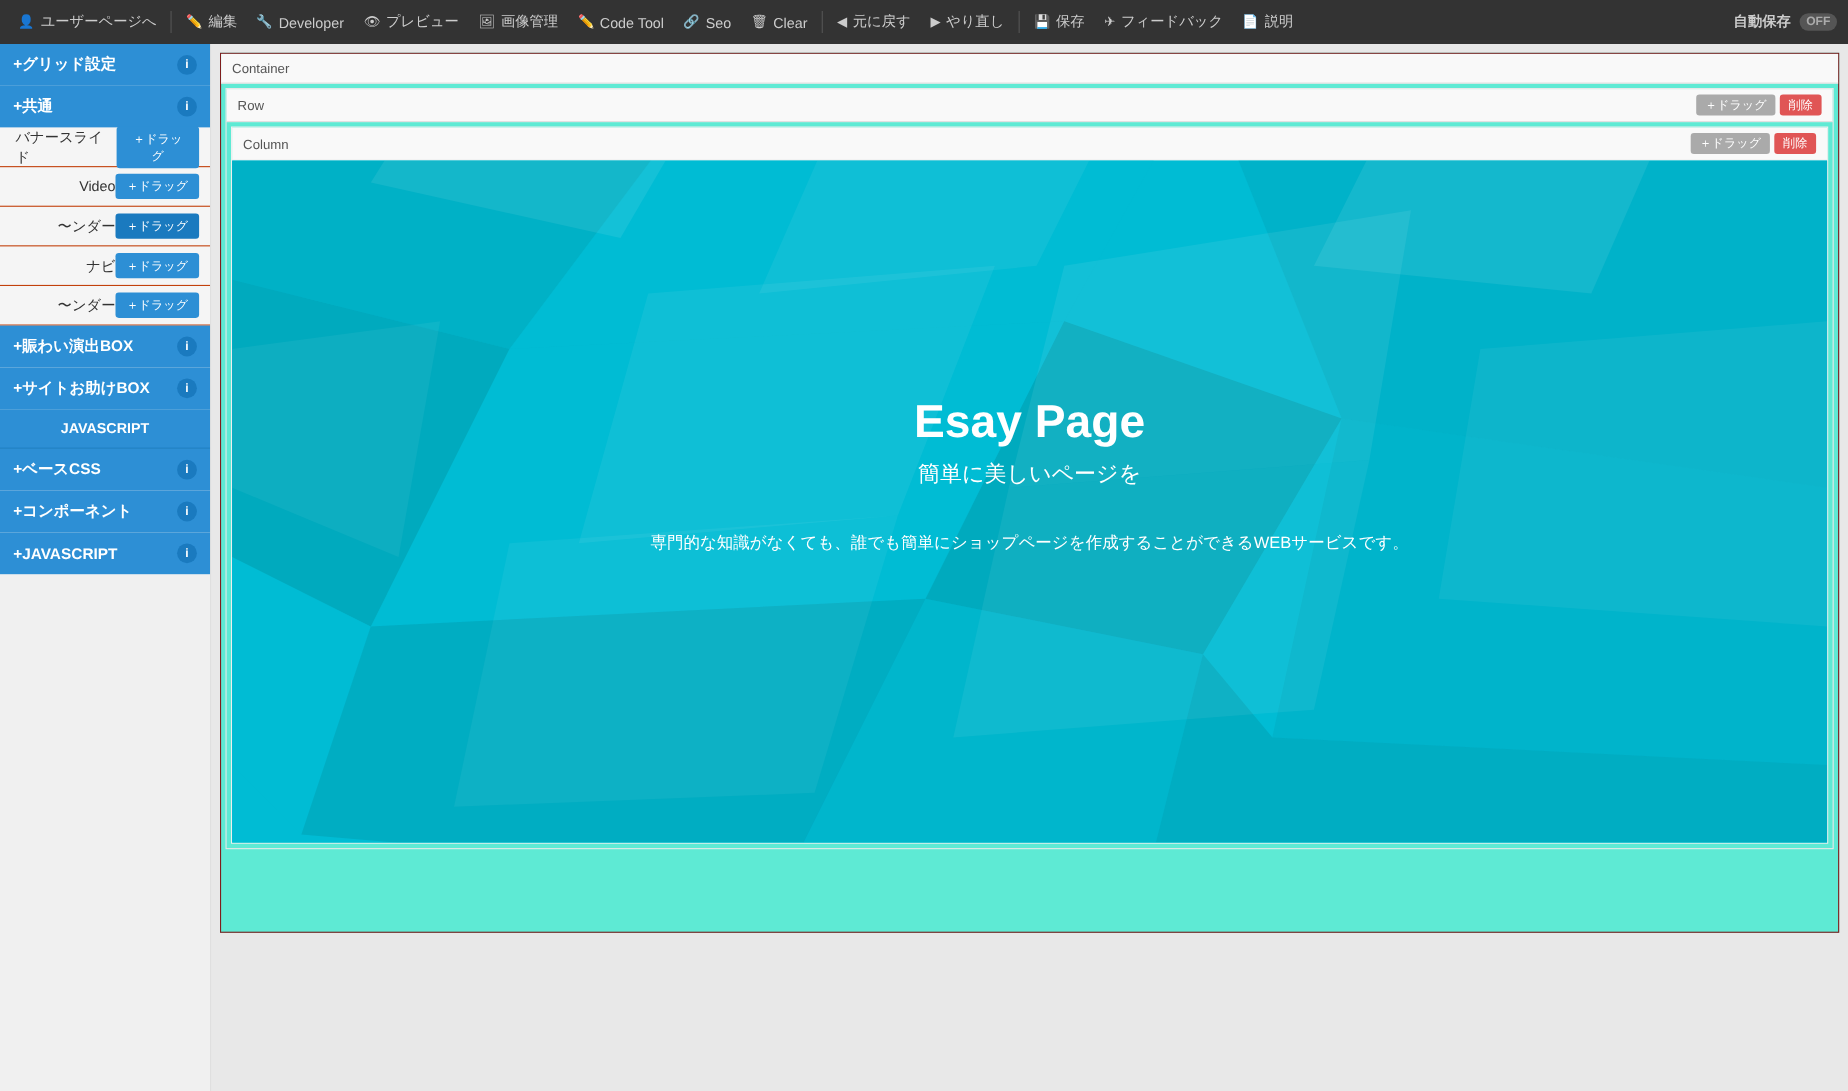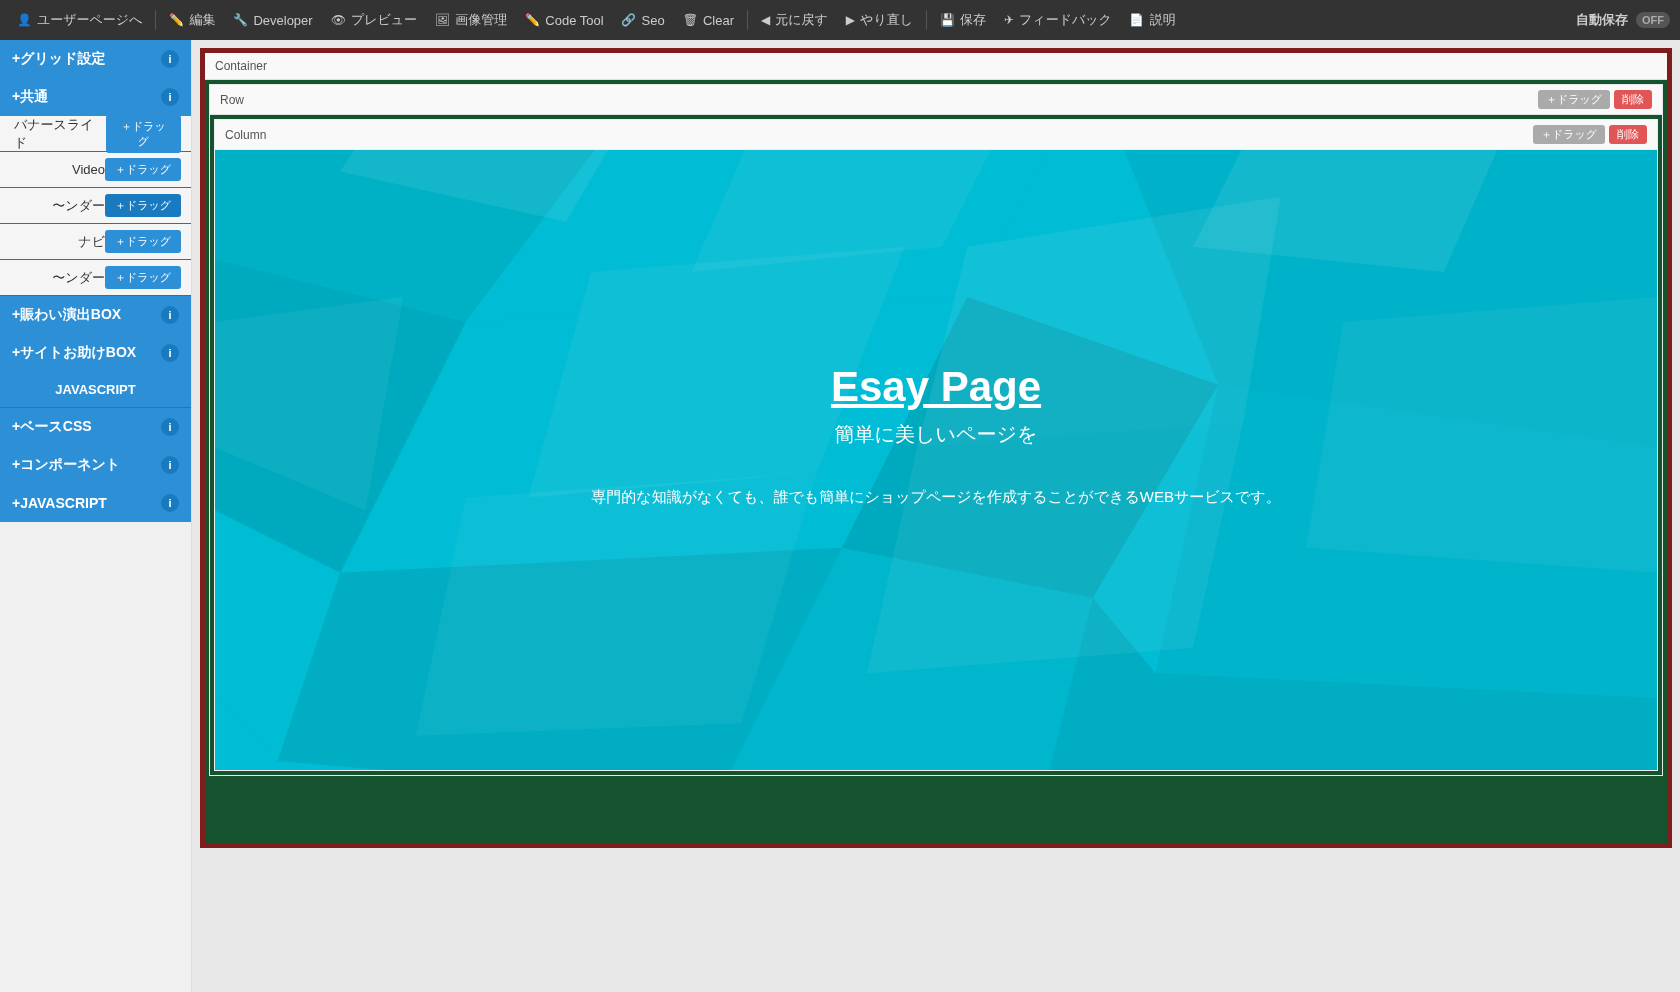--- a/index.html
+++ b/index.html
@@ -125,22 +125,22 @@
 
     
     #content-area {
       flex: 1;
       background: #e8e8e8;
       overflow: auto;
       padding: 8px;
     }
 
     .builder-container {
-      background: #14532d;
-      border: 5px solid #7f1d1d;
+      background: #5eead4;
+      border: 1px solid #7f1d1d;
       min-height: 800px;
     }
 
     .builder-section-label {
       background: #f9f9f9;
       border-bottom: 1px solid #e0e0e0;
       padding: 6px 10px;
       font-size: 12px;
       color: #555;
       display: flex;
@@ -227,21 +227,20 @@
       align-items: center;
       justify-content: center;
       color: white;
       text-align: center;
     }
 
     .hero-title {
       font-size: 42px;
       font-weight: bold;
       margin-bottom: 10px;
-      text-decoration: underline;
     }
 
     .hero-subtitle {
       font-size: 20px;
       margin-bottom: 40px;
     }
 
     .hero-description {
       font-size: 15px;
       margin-bottom: 50px;

